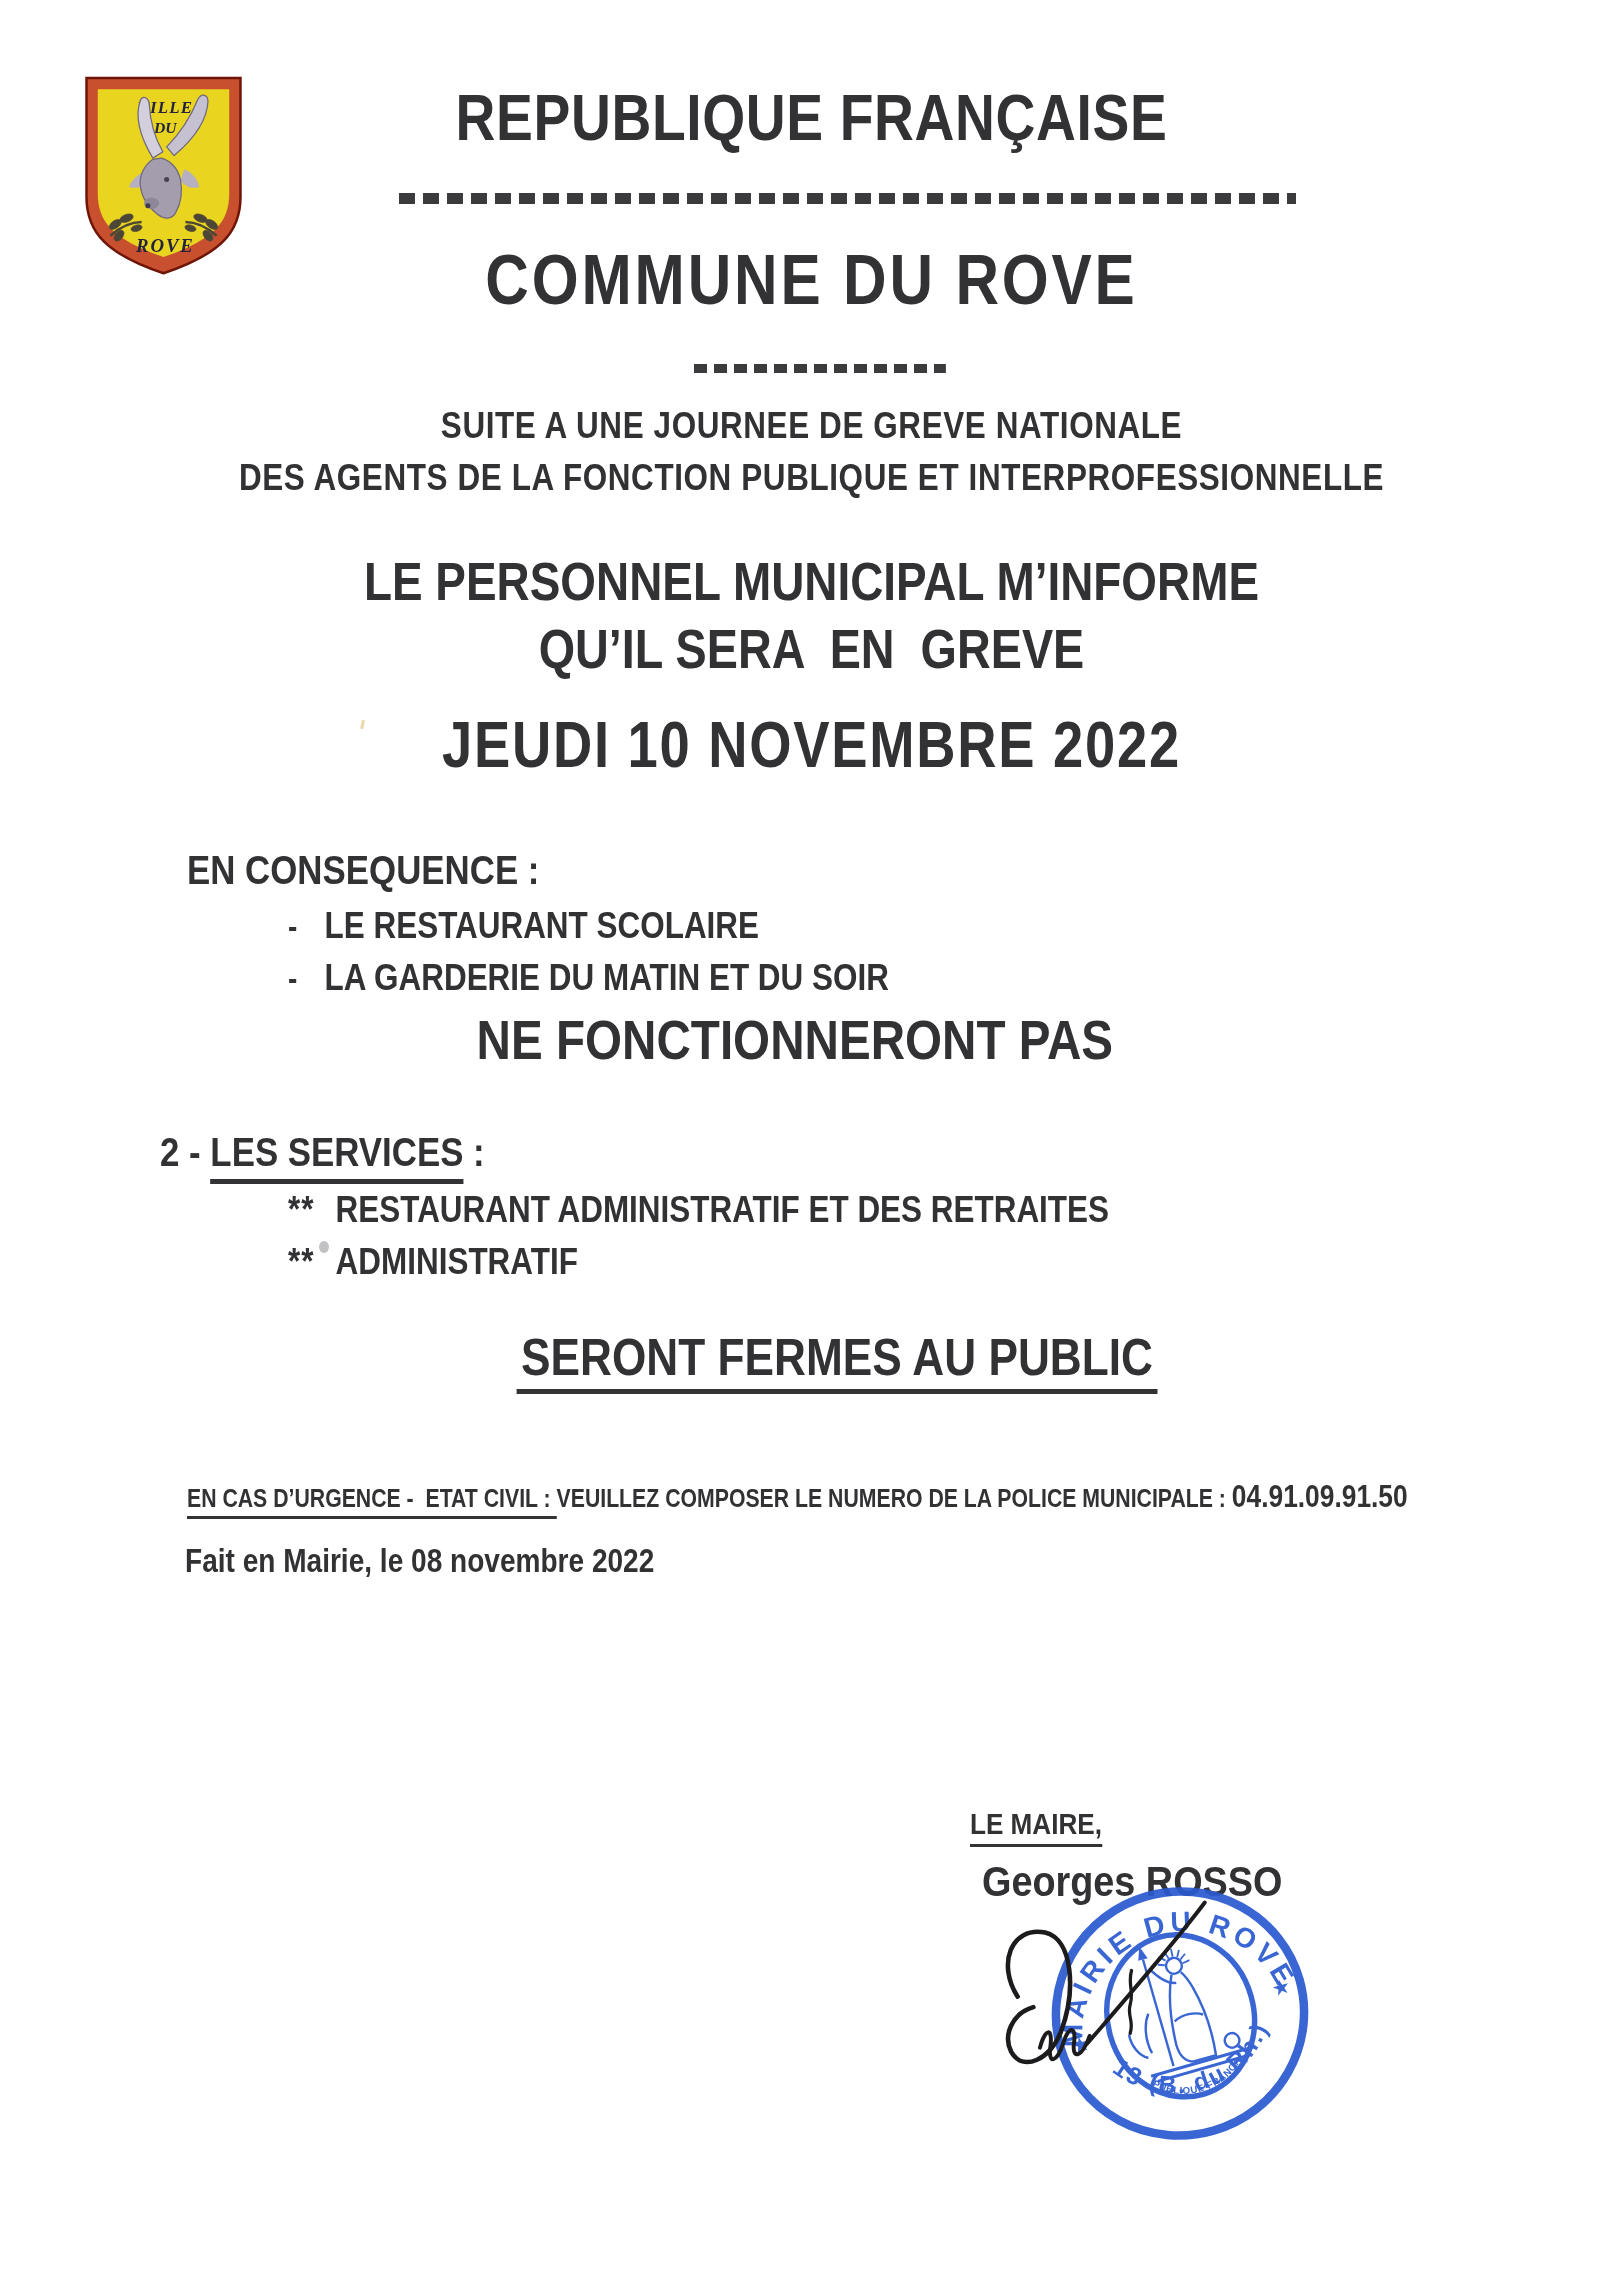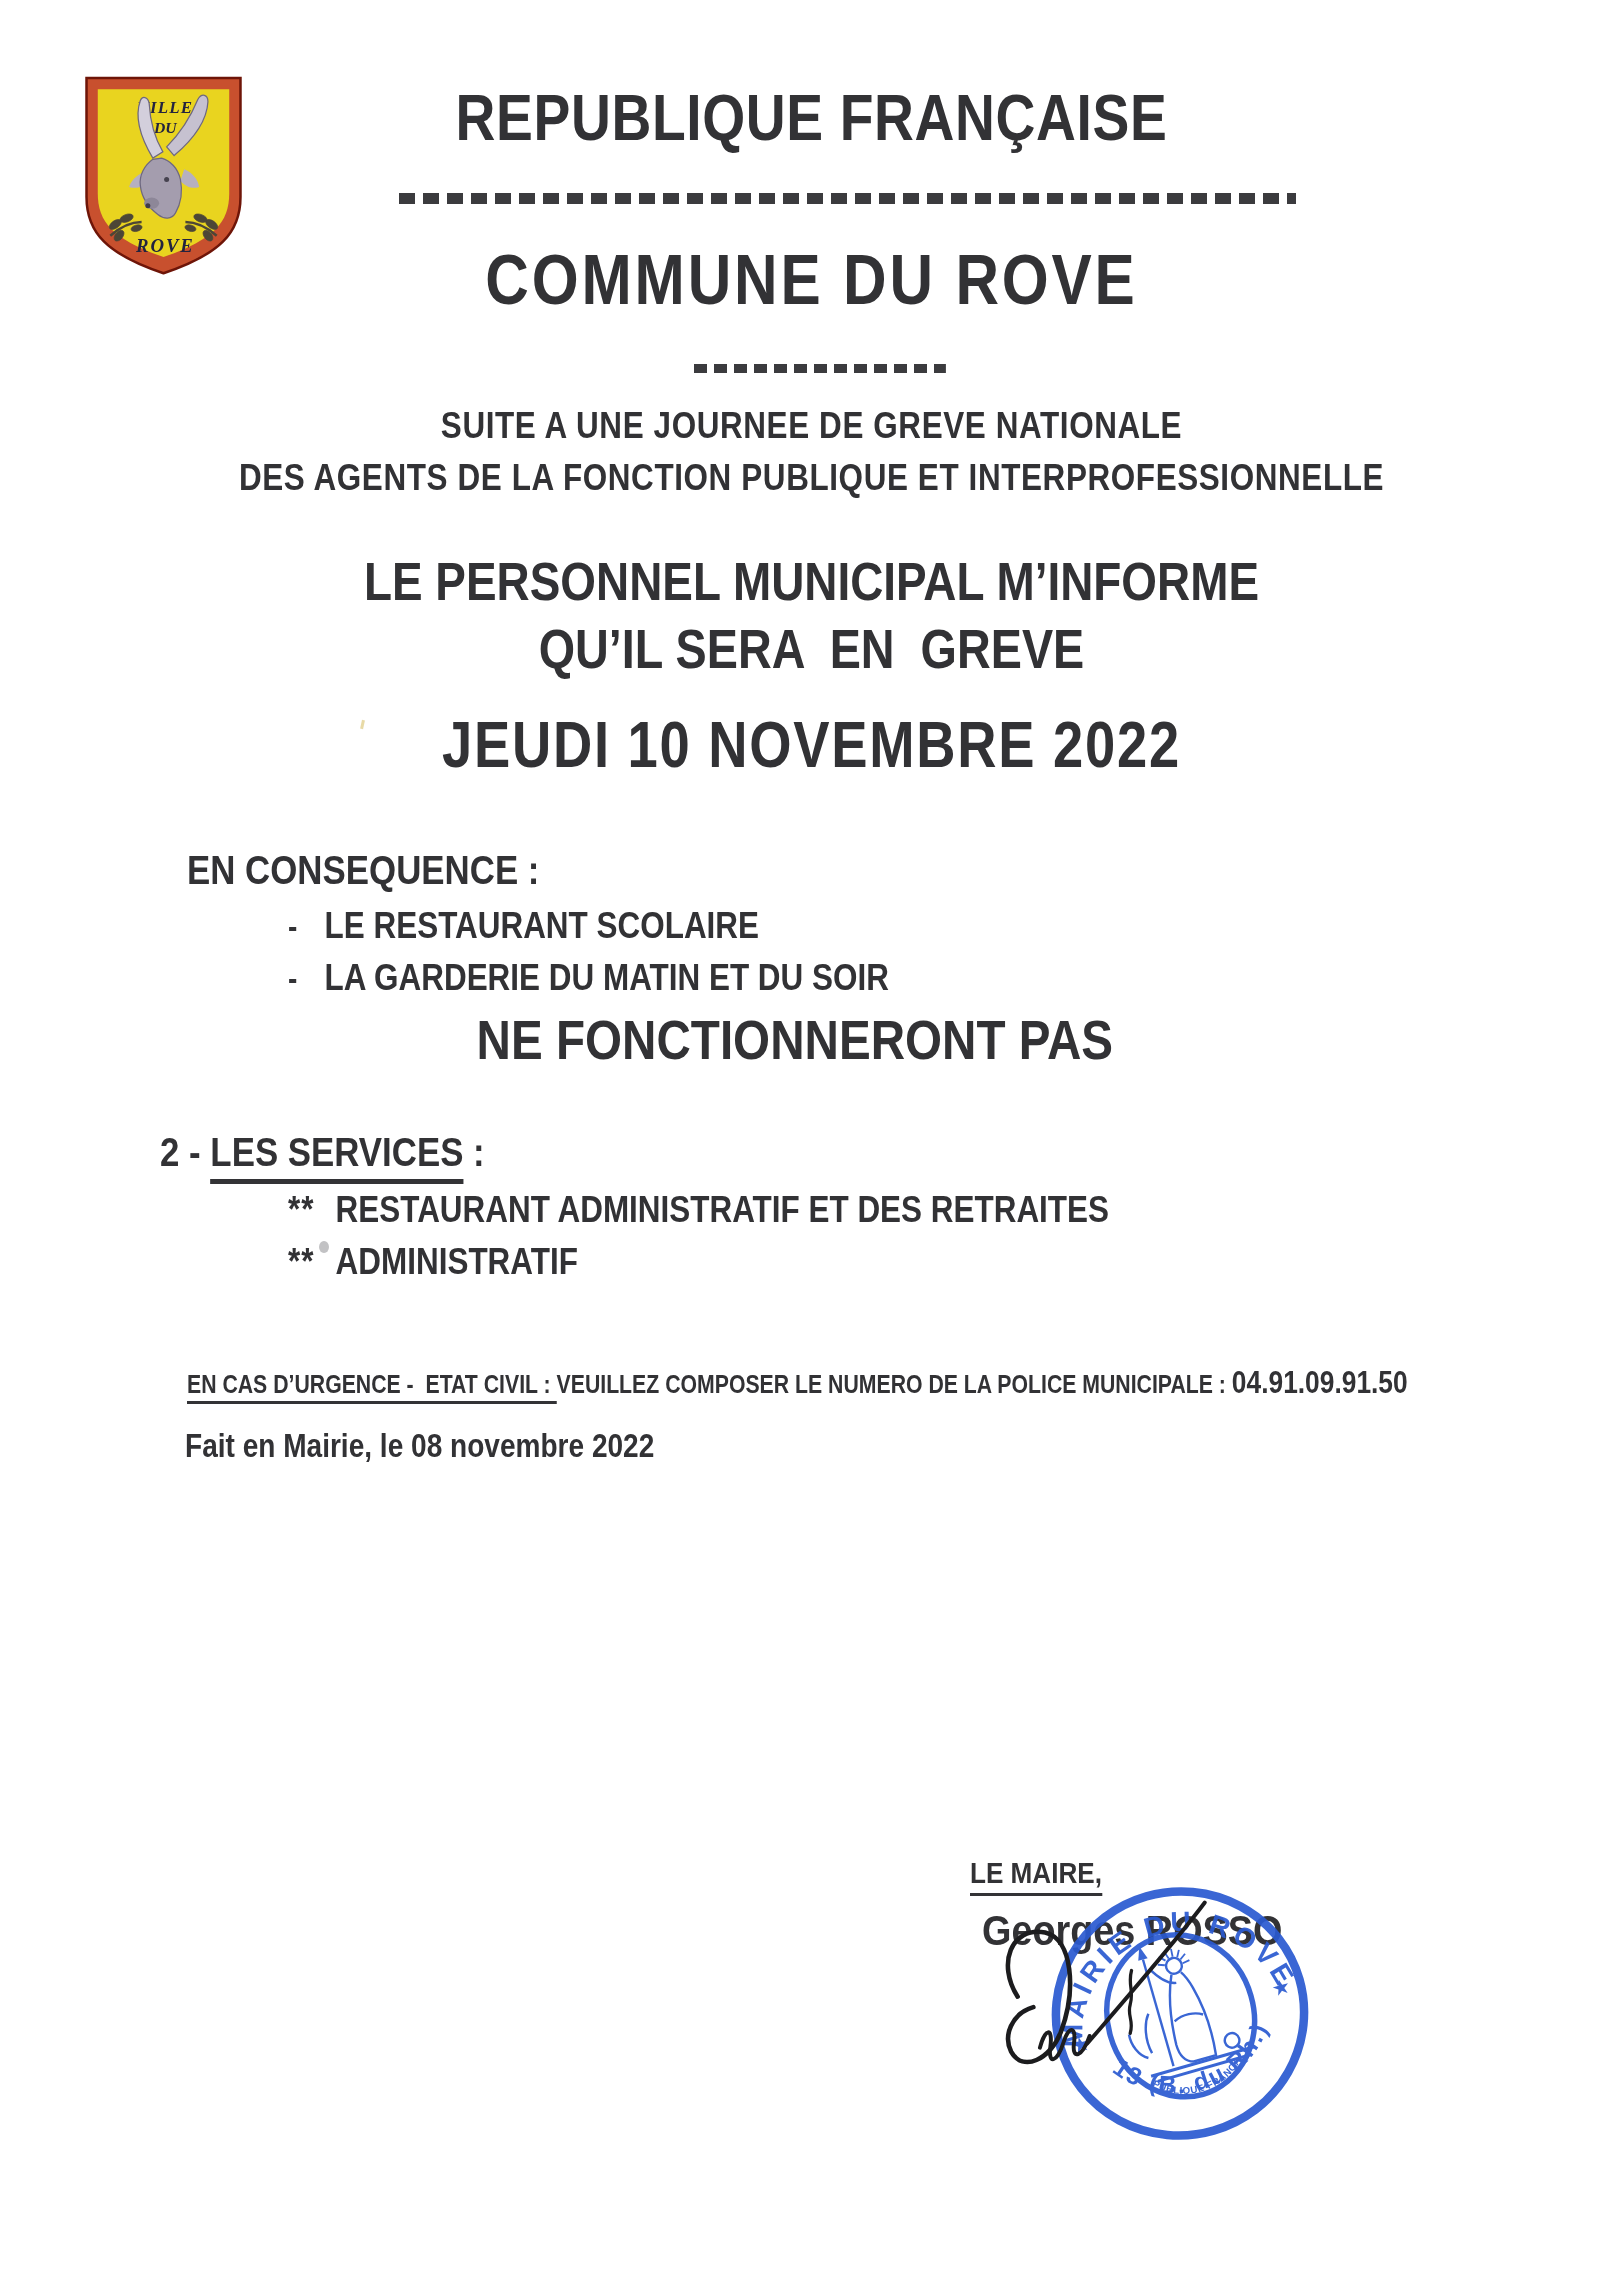--- a/index.html
+++ b/index.html
@@ -47,21 +47,21 @@
   .result2{display:inline-block;font-size:52px;line-height:1;border-bottom:5.9px solid #333336;
     padding:0 5.2px 6.5px 5.2px;transform:scaleX(0.85) translateX(29.5px);}
 
   .emergency{margin-top:85px;margin-left:187px;white-space:pre;font-size:0;}
   .emergency span{white-space:pre;}
   .em-label{font-size:25px;font-weight:700;border-bottom:3.3px solid #333336;padding-bottom:3.9px;}
   .em-text{font-size:25px;font-weight:700;}
   .em-phone{font-size:31px;font-weight:700;}
   .fait{font-size:33px;line-height:1.1;margin-top:27.5px;margin-left:185px;}
 
-  .sig-block{position:absolute;left:970px;top:1857px;}
+  .sig-block{position:absolute;left:970px;top:1808px;}
   .sig-title{display:inline-block;font-size:29px;font-weight:700;border-bottom:3.3px solid #333336;
     padding-bottom:2.6px;transform:scaleX(0.9);transform-origin:0 50%;}
   .sig-name{font-size:42px;font-weight:700;margin-top:11.8px;margin-left:11.8px;
     transform:scaleX(0.9);transform-origin:0 50%;}
 
   .stamp{position:absolute;left:1046px;top:1872px;width:268px;height:283px;
     transform:rotate(-16deg);opacity:0.92;}
   .signature{position:absolute;left:977px;top:1892px;width:275px;height:229px;z-index:5;}
   .crest{position:absolute;left:79px;top:71px;width:169px;height:208px;}
 
@@ -146,20 +146,23 @@
 
     <div class="star-item b cx-l mt26">
       <span class="mk">**</span>
       <span>RESTAURANT ADMINISTRATIF ET DES RETRAITES</span>
     </div>
     <div class="star-item b cx-l mt22">
       <span class="mk">**</span>
       <span>ADMINISTRATIF</span>
     </div>
 
+    <div class="center result2-wrap">
+      <span class="result2 b">SERONT FERMES AU PUBLIC</span>
+    </div>
 
     <div class="emergency cx-l">
       <span class="em-label">EN CAS D’URGENCE -  ETAT CIVIL : </span><span class="em-text">VEUILLEZ COMPOSER LE NUMERO DE LA POLICE MUNICIPALE : </span><span class="em-phone">04.91.09.91.50</span>
     </div>
 
     <div class="fait b cx-l">Fait en Mairie, le 08 novembre 2022</div>
   </div>
 
   <div class="sig-block">
     <span class="sig-title">LE MAIRE,</span>

